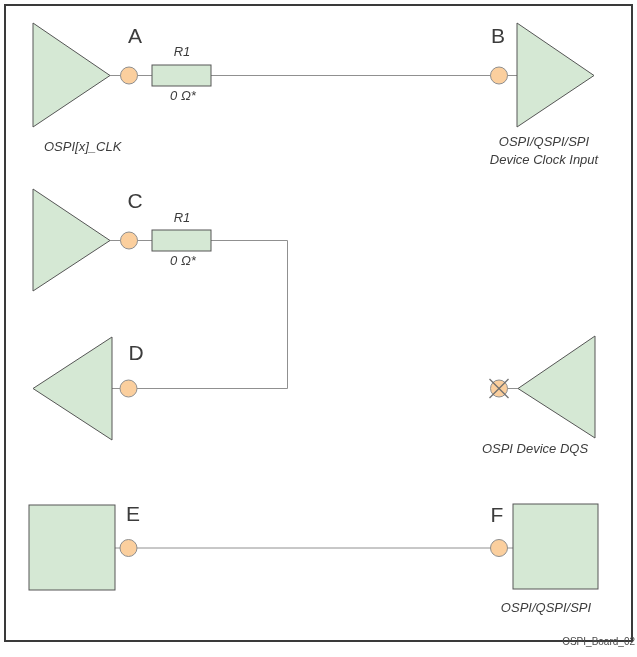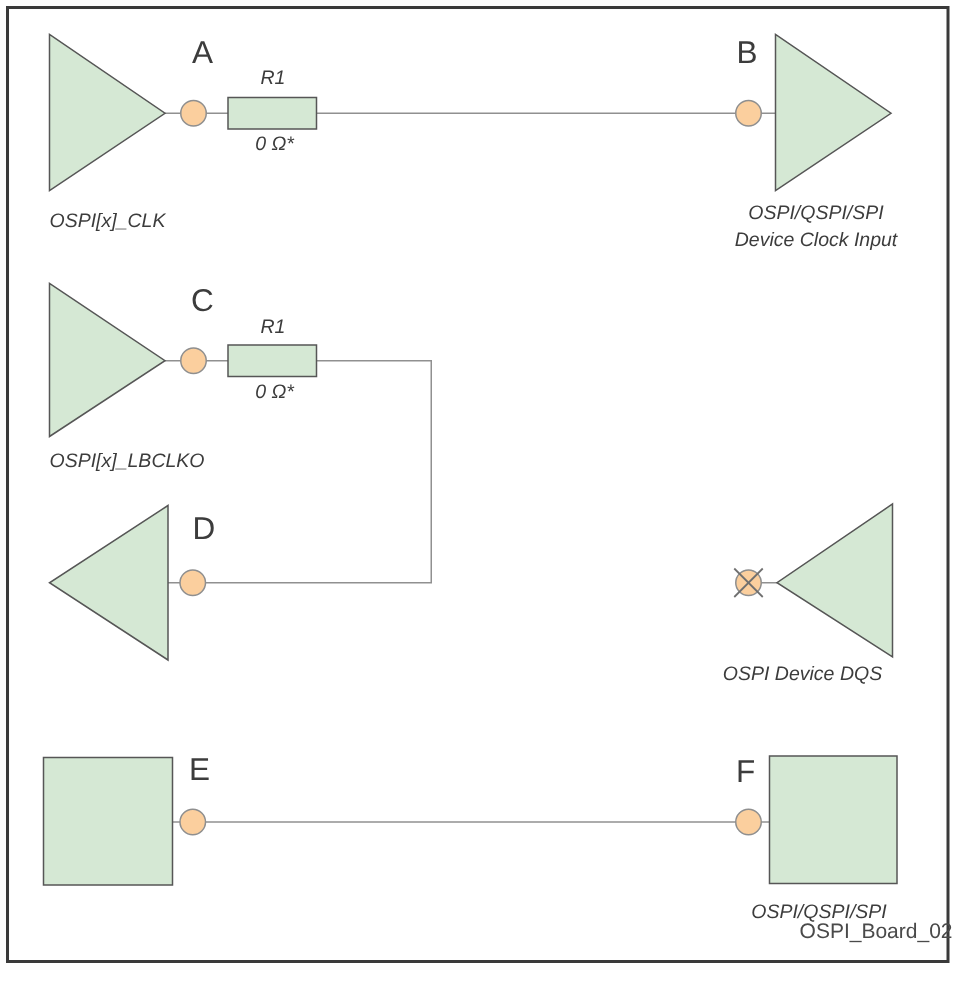--- a/index.html
+++ b/index.html
@@ -12,21 +12,21 @@
   .green{fill:#d5e8d4;stroke:#565656;stroke-width:1;}
   .pin{fill:#fbcf9e;stroke:#8f8f8f;stroke-width:1;}
   .wire{stroke:#909090;stroke-width:1;fill:none;}
   .xline{stroke:#6f6f6f;stroke-width:1.2;fill:none;}
   .frame{fill:none;stroke:#3a3a3a;stroke-width:2;}
   
   .lbl{position:absolute;white-space:nowrap;color:#3c3c3c;}
   .pt{font-size:21px;line-height:24px;transform:translateX(-50%);}
   .sig{font-size:13px;line-height:18px;font-style:italic;}
   .ctr{transform:translateX(-50%);text-align:center;}
-  .board{font-size:14px;color:#4a4a4a;position:absolute;right:2px;top:612px;white-space:nowrap;}
+  .board{font-size:10px;color:#4a4a4a;position:absolute;right:2px;top:636px;white-space:nowrap;}
 </style>
 </head>
 <body>
 
 <div class="canvas">
 
   <svg width="637" height="657" viewBox="0 0 637 657">
 
     <rect class="frame" x="5" y="5" width="627" height="636"></rect>
 
@@ -64,22 +64,21 @@
   <div class="lbl pt" style="left:135px;top:189px;">C</div>
   <div class="lbl pt" style="left:136px;top:341px;">D</div>
   <div class="lbl pt" style="left:133px;top:502px;">E</div>
   <div class="lbl pt" style="left:497px;top:503px;">F</div>
 
   <div class="lbl sig ctr" style="left:182px;top:43px;">R1</div>
   <div class="lbl sig ctr" style="left:183px;top:87px;">0 Ω*</div>
   <div class="lbl sig ctr" style="left:182px;top:209px;">R1</div>
   <div class="lbl sig ctr" style="left:183px;top:252px;">0 Ω*</div>
 
-  <div class="lbl sig" style="left:33px;top:138px;">OSPI[x]_CLK</div>
-  <div class="lbl sig" style="left:33px;top:298px;">OSPI[x]_LBCLKO</div>
+  <div class="lbl sig" style="left:44px;top:138px;">OSPI[x]_CLK</div>
 
   <div class="lbl sig ctr" style="left:544px;top:133px;">
     <div>OSPI/QSPI/SPI</div>
     <div>Device Clock Input</div>
   </div>
   <div class="lbl sig ctr" style="left:535px;top:440px;">OSPI Device DQS</div>
   <div class="lbl sig ctr" style="left:546px;top:599px;">
     <div>OSPI/QSPI/SPI</div>
   </div>
 

